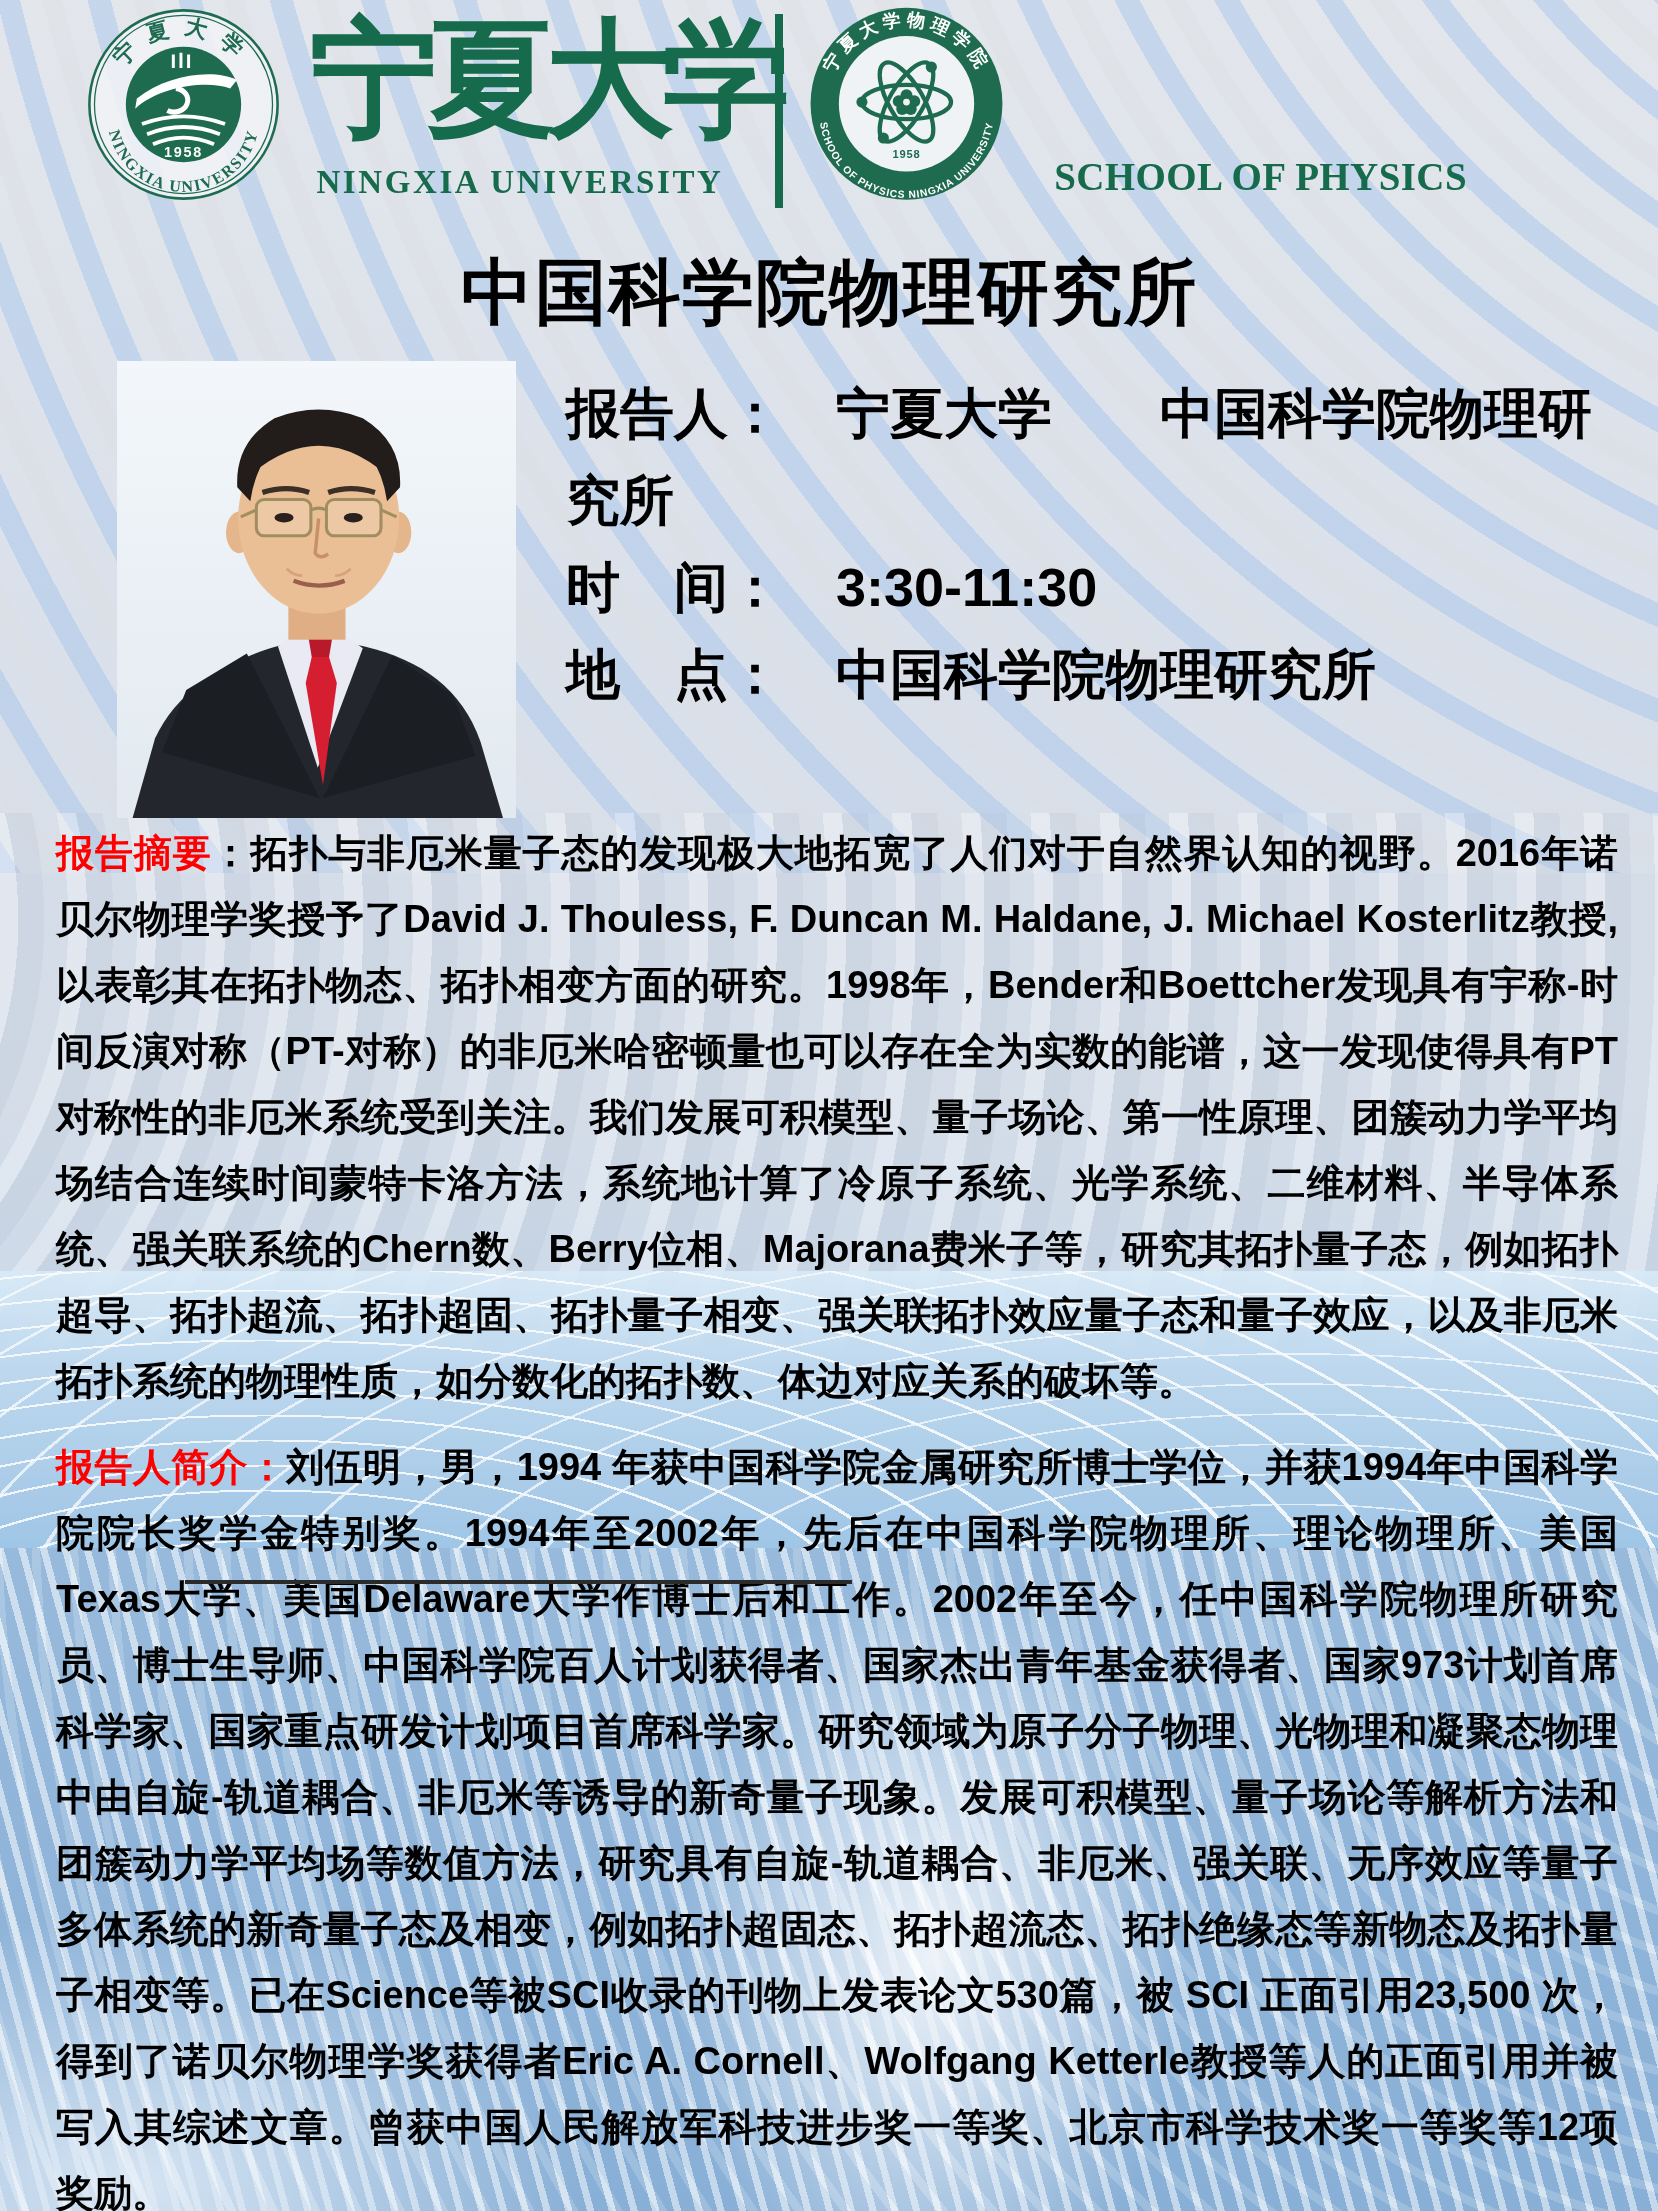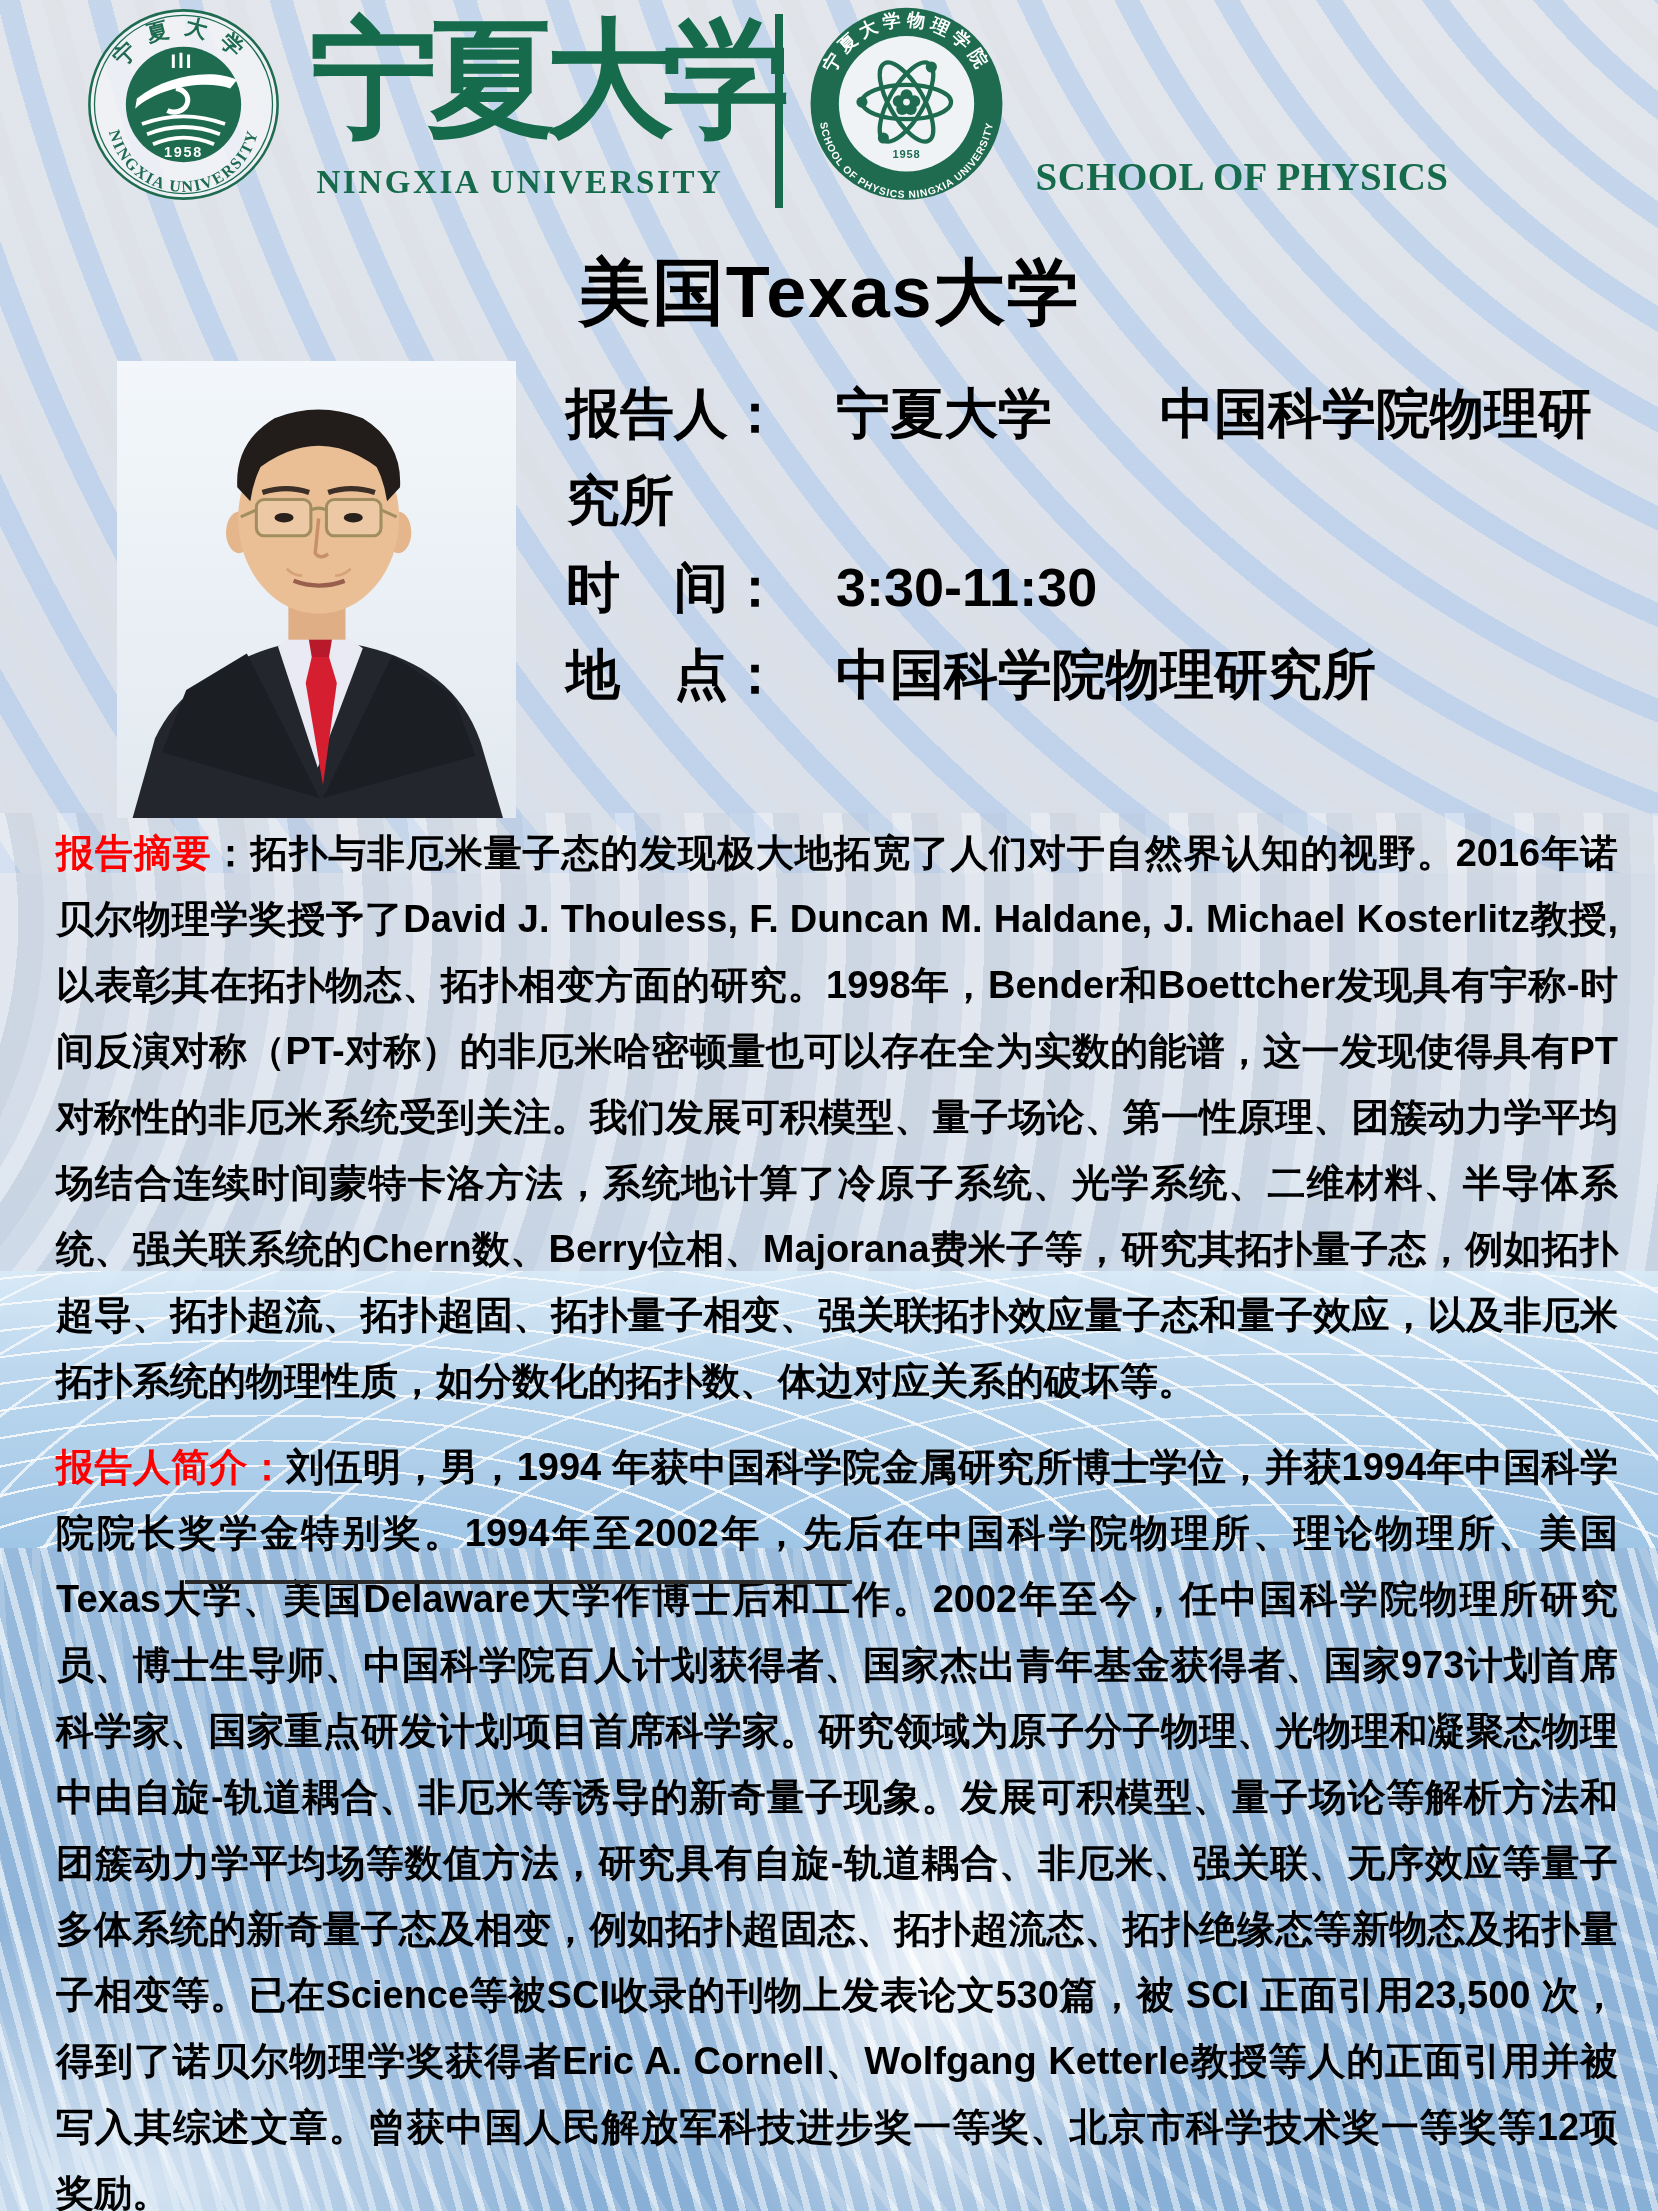--- a/index.html
+++ b/index.html
@@ -81,21 +81,21 @@
     background:var(--green);
   }
   .school-zh{
     position:absolute;left:1026px;top:29px;width:458px;
     font-size:90px;font-weight:900;letter-spacing:21px;
     color:var(--green);white-space:nowrap;
   }
   .school-en{
     position:absolute;left:1017px;top:154px;width:450px;
     font-family:"Liberation Serif",serif;font-weight:700;
-    font-size:39px;color:var(--green);text-align:center;letter-spacing:0.4px;
+    font-size:39px;color:var(--green);text-align:right;letter-spacing:0.4px;
     white-space:nowrap;
   }
 
   
   .talk-title{
     position:absolute;left:0;top:245px;width:100%;
     text-align:center;font-size:72px;font-weight:900;
     letter-spacing:1.7px;color:var(--ink);
   }
   .photo{position:absolute;left:117px;top:361px;width:399px;height:457px;}
@@ -191,21 +191,21 @@
       <circle cx="124" cy="110" r="7"></circle>
       <circle cx="110" cy="119" r="7"></circle>
       <circle cx="120" cy="119" r="7"></circle>
       <circle cx="115" cy="111" r="4" fill="#EFF3F5"></circle>
     </g>
     <text x="115" y="176" text-anchor="middle" font-family="Liberation Sans,sans-serif" font-size="13" font-weight="bold" fill="#1E6B50" letter-spacing="1">1958</text>
   </svg>
 
   <div class="school-en">SCHOOL OF PHYSICS</div>
 
-  <div class="talk-title">美国Texas大学</div>
+  <div class="talk-title">中国科学院物理研究所</div>
 
   <svg class="photo" viewBox="0 0 461 528">
     <defs>
       <linearGradient id="pbg" x1="0" y1="0" x2="0" y2="1">
         <stop offset="0" stop-color="#f3f7fb"></stop>
         <stop offset="1" stop-color="#e2e9f0"></stop>
       </linearGradient>
     </defs>
     <rect width="461" height="528" fill="url(#pbg)"></rect>
 

